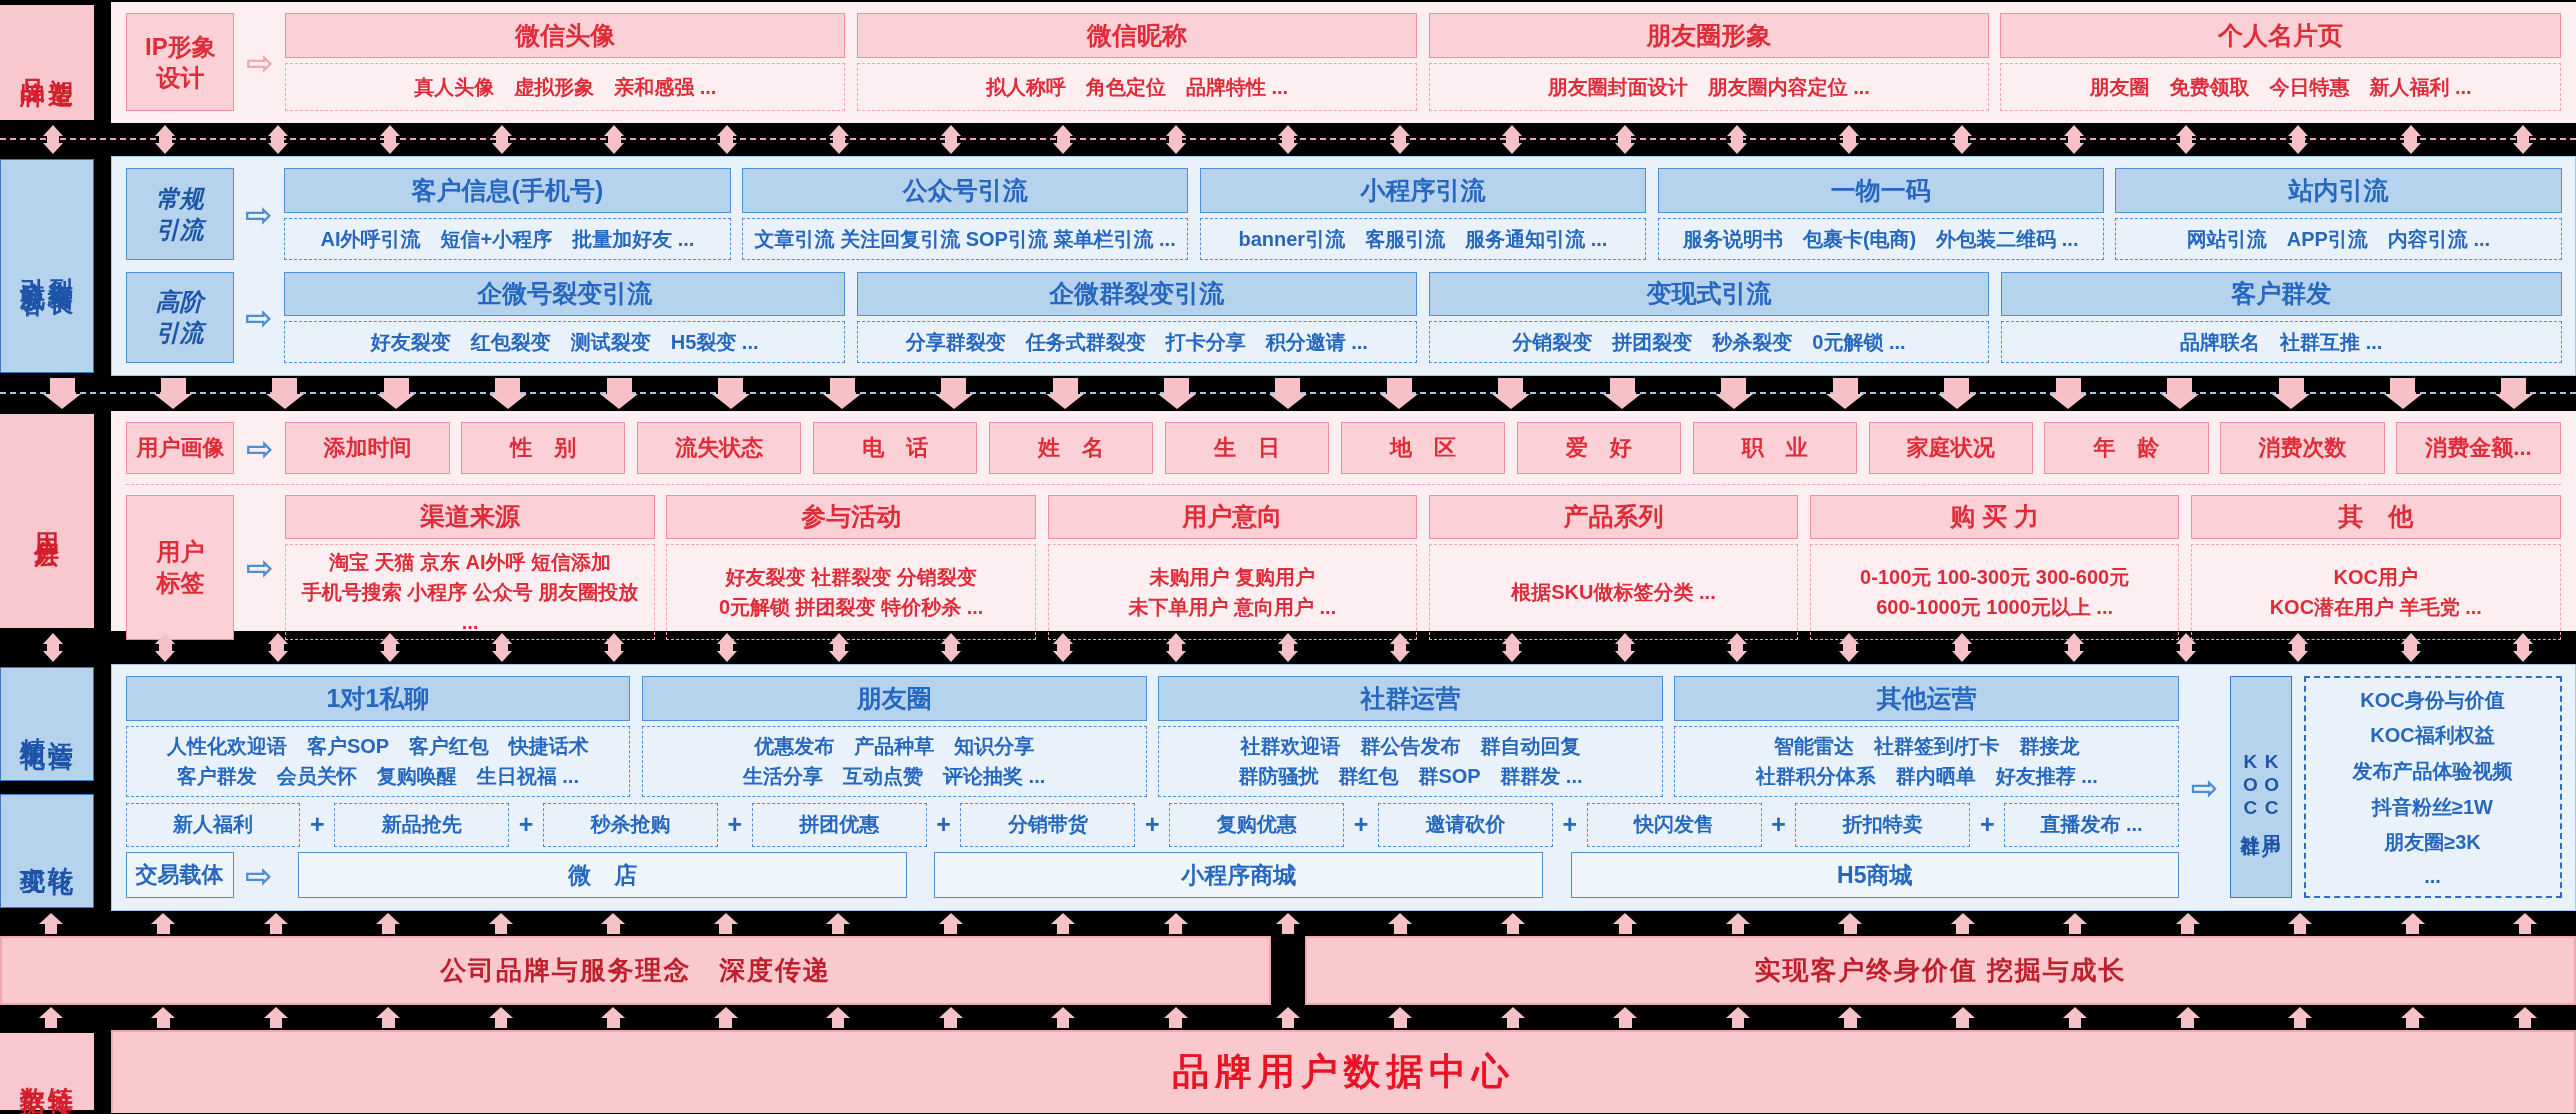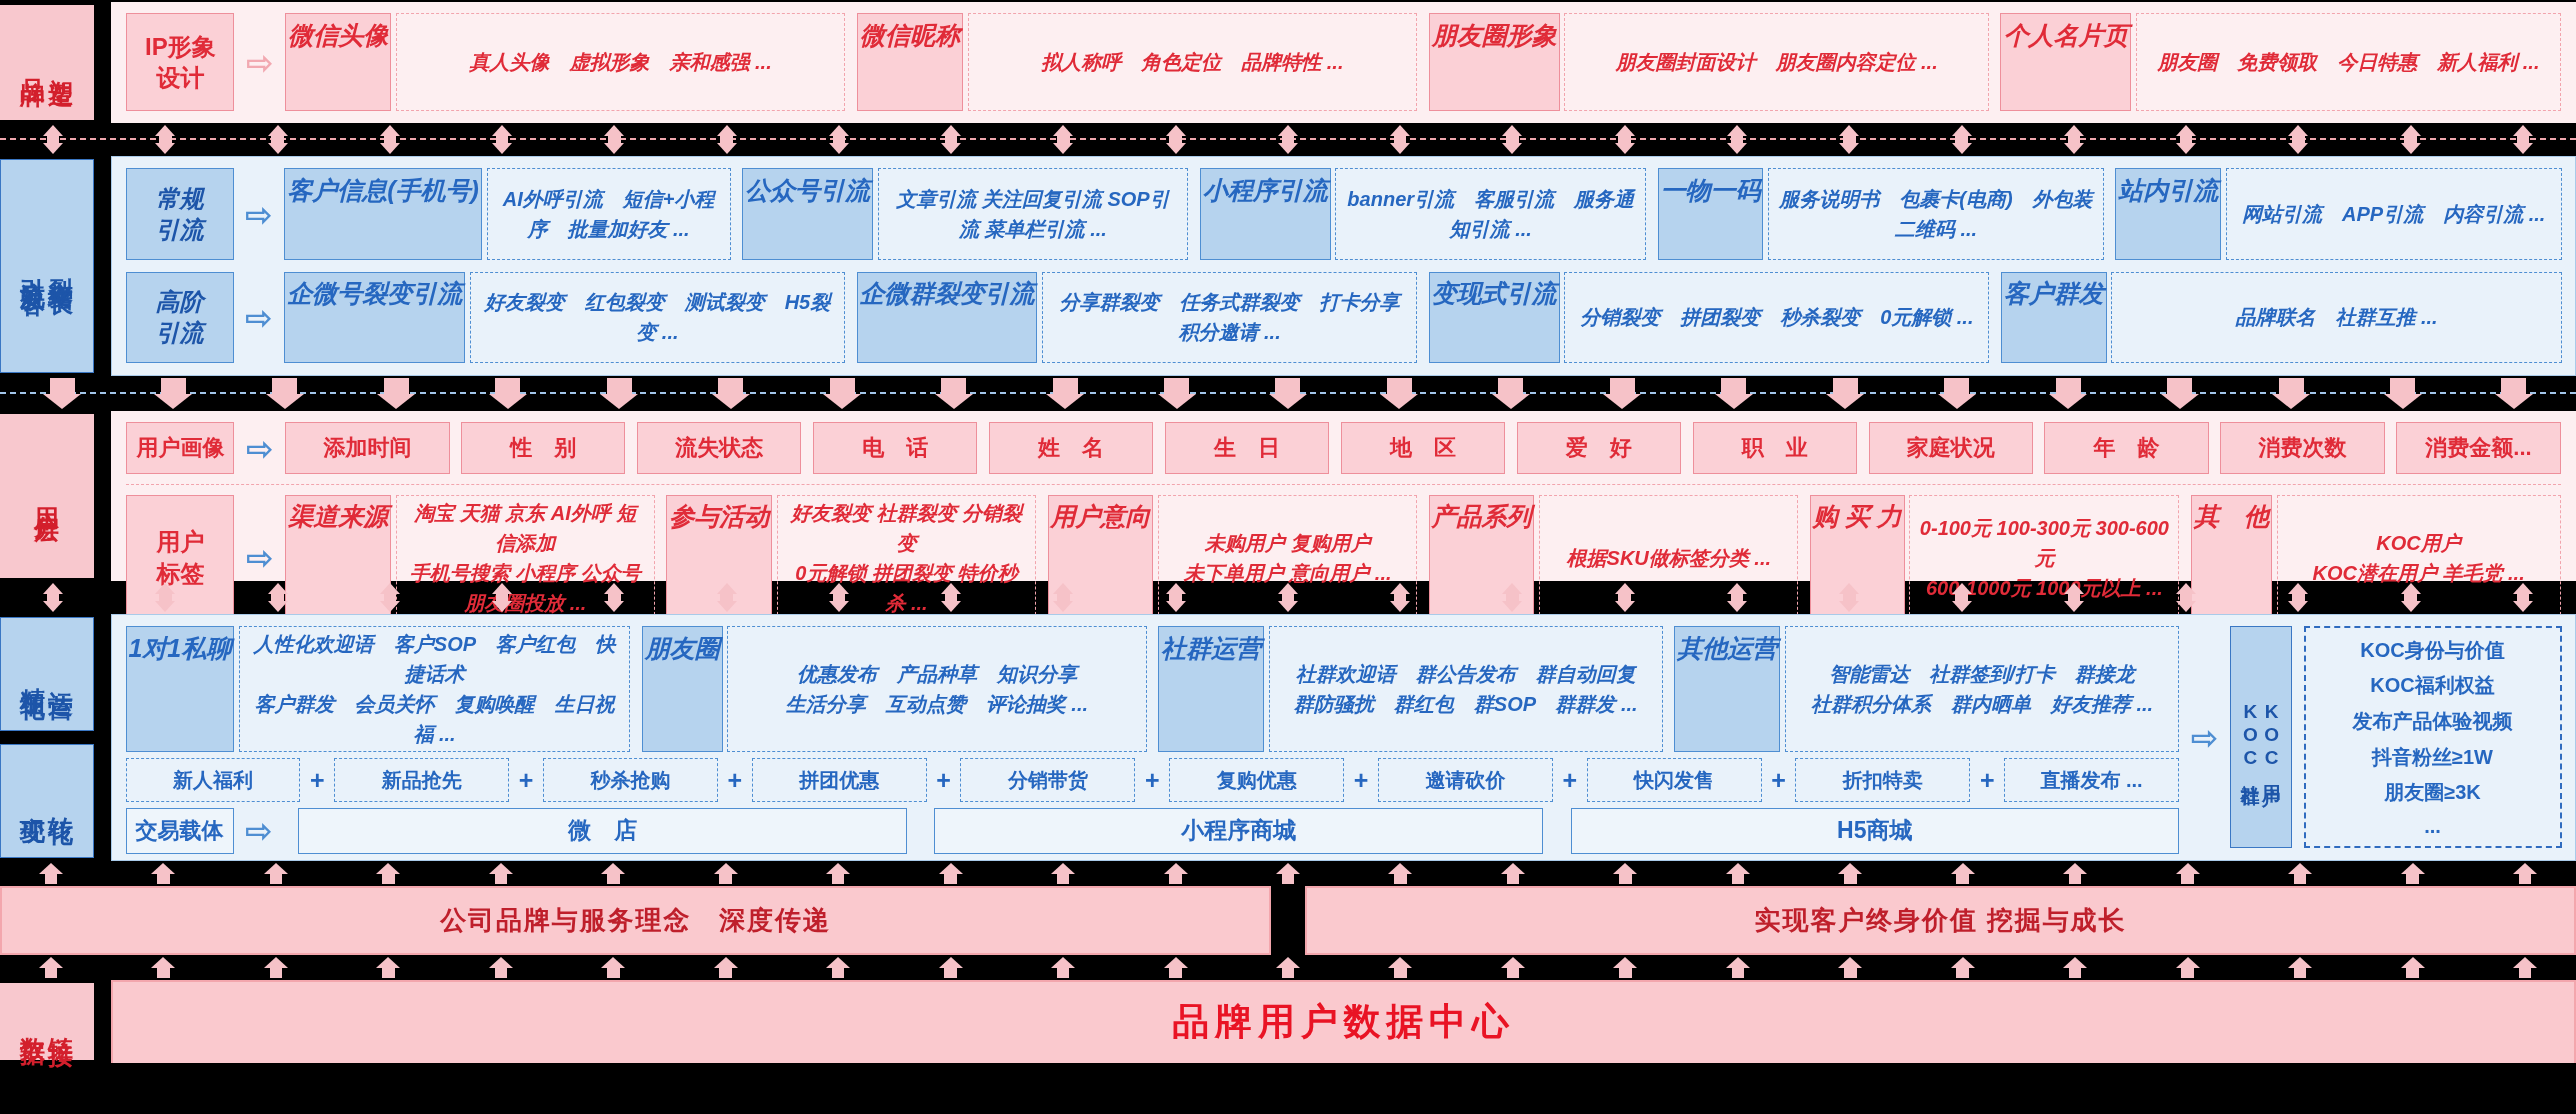--- a/index.html
+++ b/index.html
@@ -26,21 +26,21 @@
   .panel.theme-blue{ background:var(--blue-bg); border:1.9px solid #a9cae9; padding:11.6px 13.5px; }
   .prow{ display:flex; gap:11.6px; flex:1; }
   .side-label{ width:108px; flex:none; display:flex; align-items:center; justify-content:center; text-align:center; font-weight:bold; font-size:24px; white-space:pre-line; line-height:1.3; }
   .side-label.pink{ background:var(--pink-fill); border:1.9px solid var(--pink-border); color:var(--red); }
   .side-label.blue{ background:var(--blue-fill); border:1.9px solid var(--blue-border); color:var(--rail-blue-text);font-style:italic; }
   .side-label.lightblue{ background:#eef5fb; border:1.9px solid var(--blue-border); color:var(--blue-text); }
   .flow-arrow{ font-size:33px; font-weight:bold; line-height:1; align-self:center; flex:none; }
   .pink-arrow{ color:#f2a9b1; } .blue-arrow{ color:#4e8ed2; }
   
   .groups{ flex:1; display:flex; gap:11.6px; }
-  .group{ flex:1; display:flex; flex-direction:row; gap:4.8px;font-style:italic; }
+  .group{ flex:1; display:flex; flex-direction:column; gap:4.8px; }
   .group-title{ padding:4.8px 1.9px; font-size:25px; text-align:center; font-weight:bold; flex:none; }
   .theme-pink .group-title,.pinkish .group-title{ background:var(--pink-fill); border:1.9px solid var(--pink-border); color:var(--red); }
   .theme-blue .group-title{ background:var(--blue-fill); border:1.9px solid var(--blue-border); color:var(--blue-text); }
   .group-body{ flex:1; display:flex; flex-direction:column; justify-content:center; align-items:center; padding:1.9px 7.7px; }
   .theme-pink .group-body,.pinkish .group-body{ border:1.9px dashed var(--pink-dashed); color:var(--red); }
   .theme-blue .group-body{ border:1.9px dashed var(--blue-border); color:var(--blue-text); }
   .gline{ font-size:20px; font-weight:bold; line-height:1.5; text-align:center; }
   
   .cells{ flex:1; display:flex; gap:11.6px; }
   .cell{ flex:1; background:var(--pink-fill); border:1.9px solid var(--pink-border); color:var(--red); font-weight:bold; font-size:22px; display:flex; align-items:center; justify-content:center; white-space:nowrap; }
@@ -420,21 +420,21 @@
           <span class="astem"></span>
           <span class="ah-down"></span>
         </div>
         <div class="varrow down">
           <span class="astem"></span>
           <span class="ah-down"></span>
         </div>
       </div>
   </div>
 
-  <div class="srow" style="height:170px">
+  <div class="srow" style="height:220px">
     <div class="rail">
       <div class="rail-box pink">
         <span class="vcol">用户分层</span>
       </div>
     </div>
     <div class="panel theme-pink">
       <div class="prow portrait-row">
         <div class="side-label pink" style="font-size:22px">用户画像</div>
         <div class="flow-arrow blue-arrow">⇨</div>
         <div class="cells">

